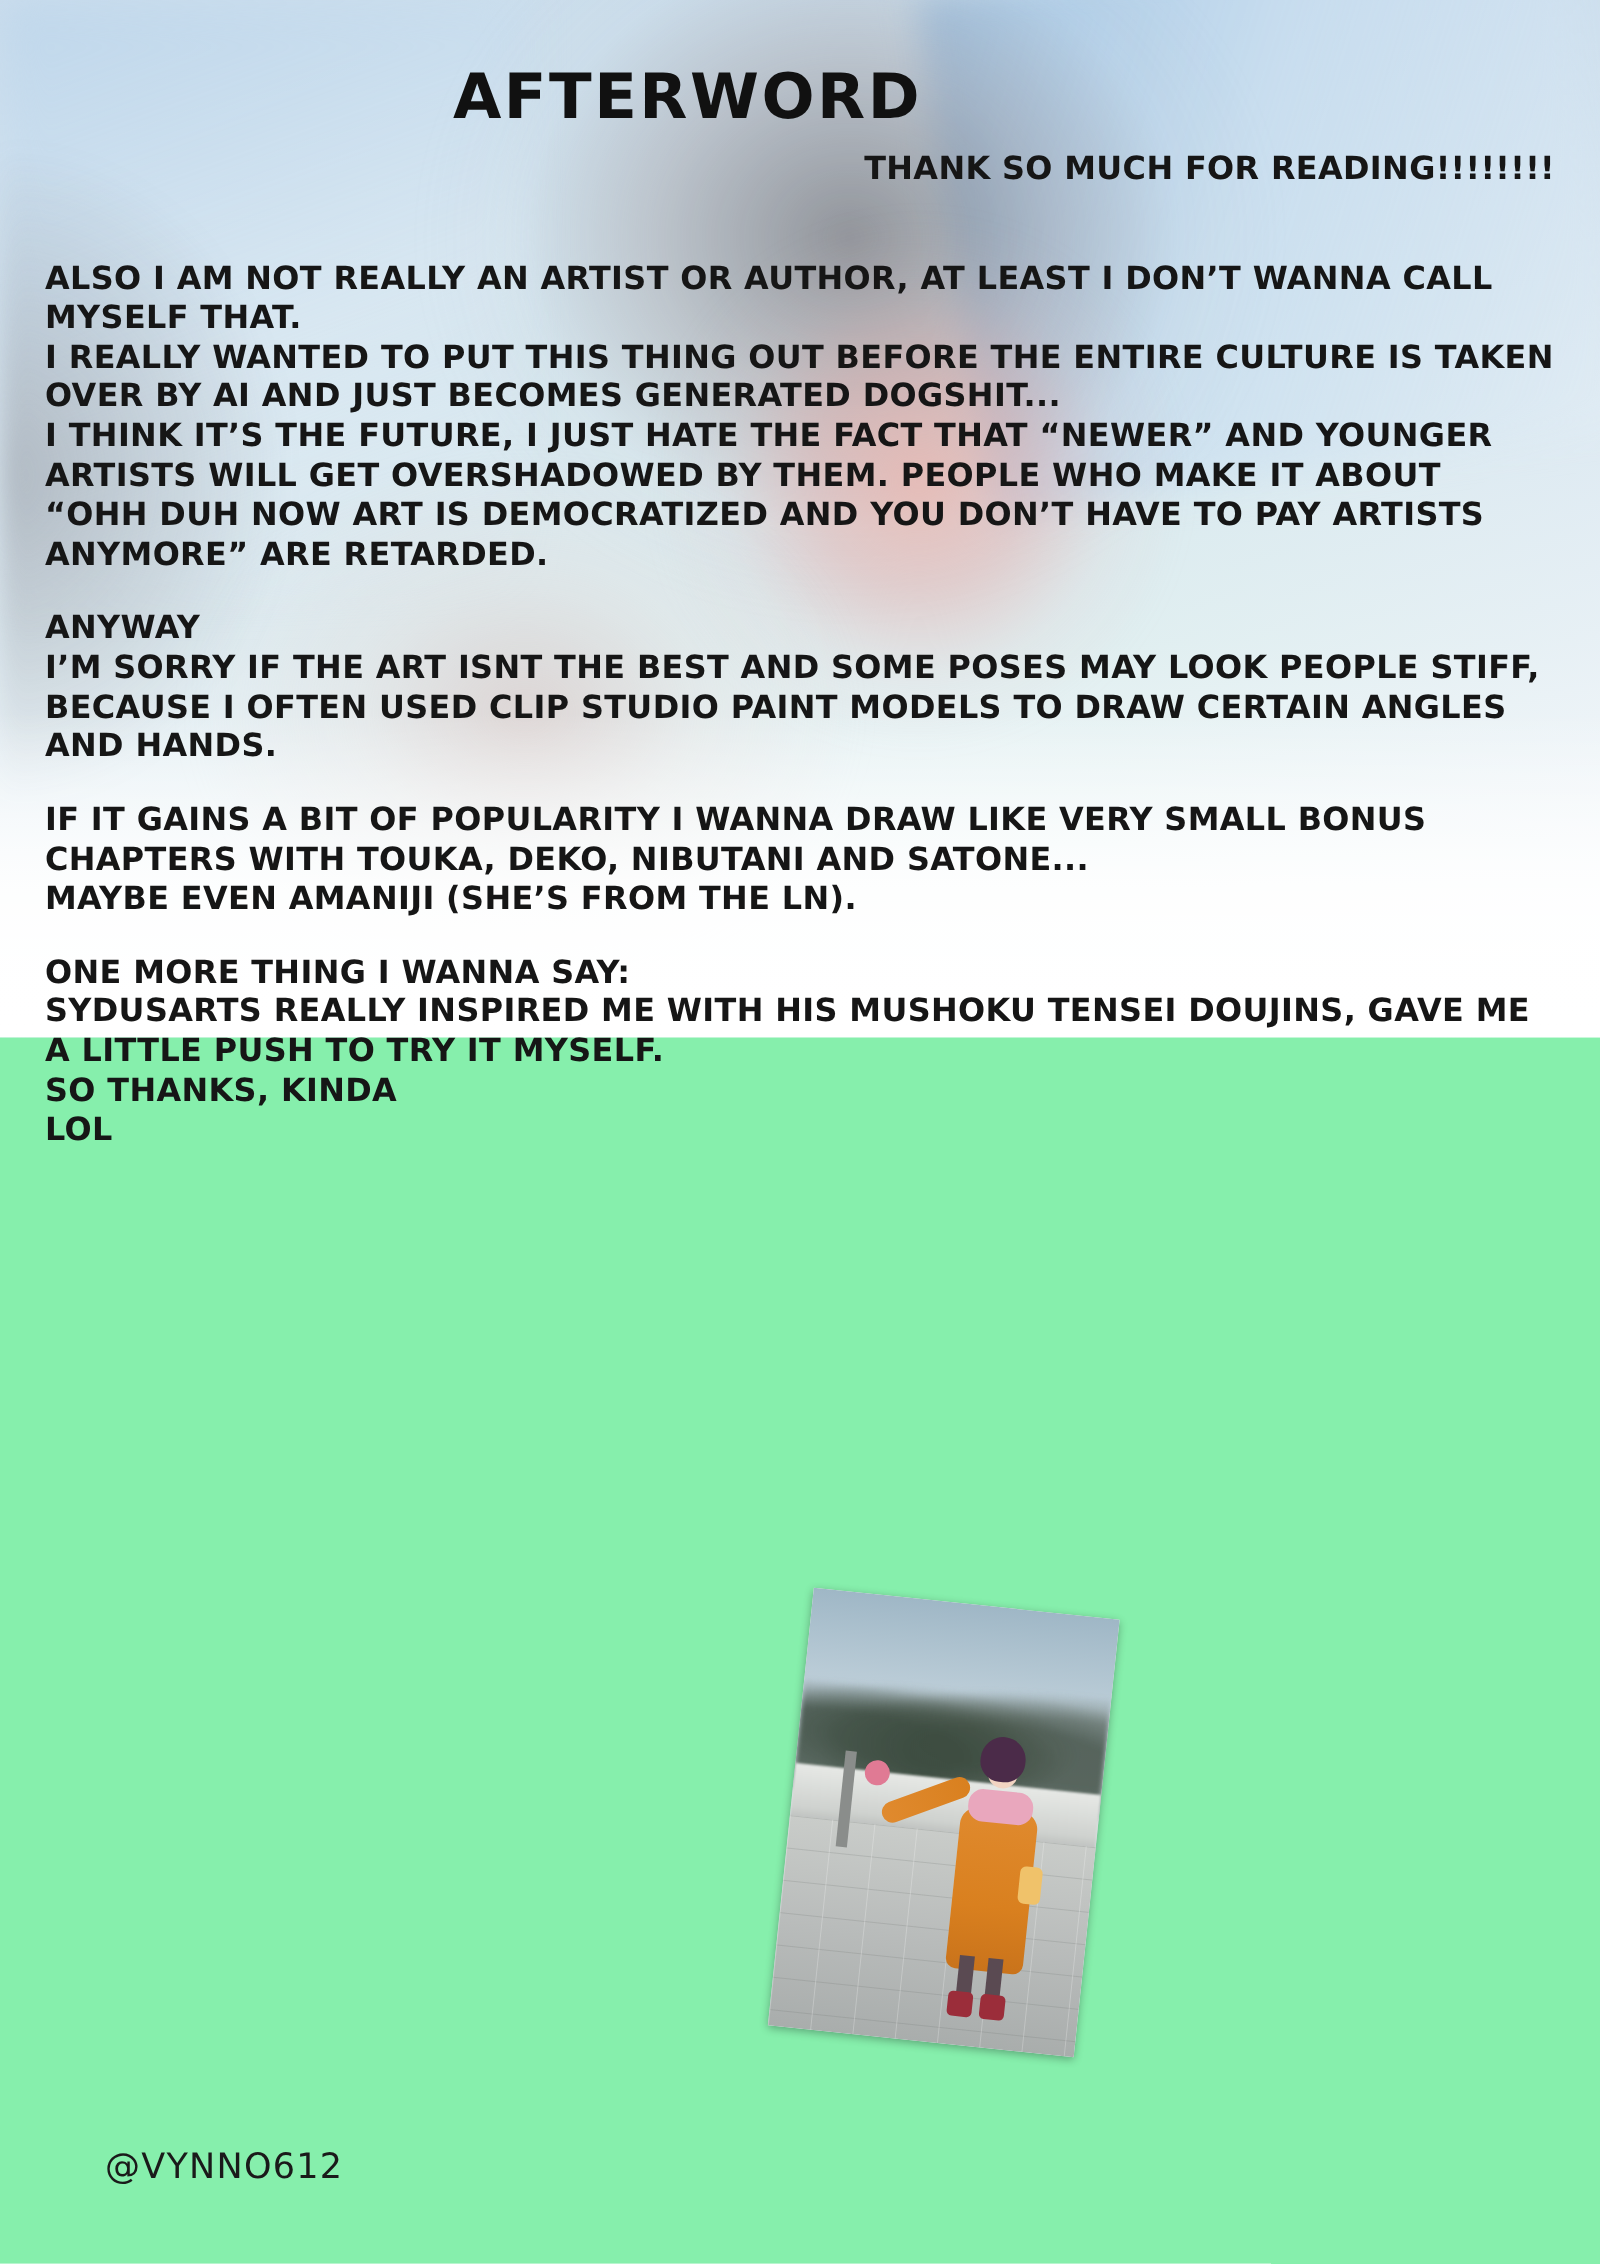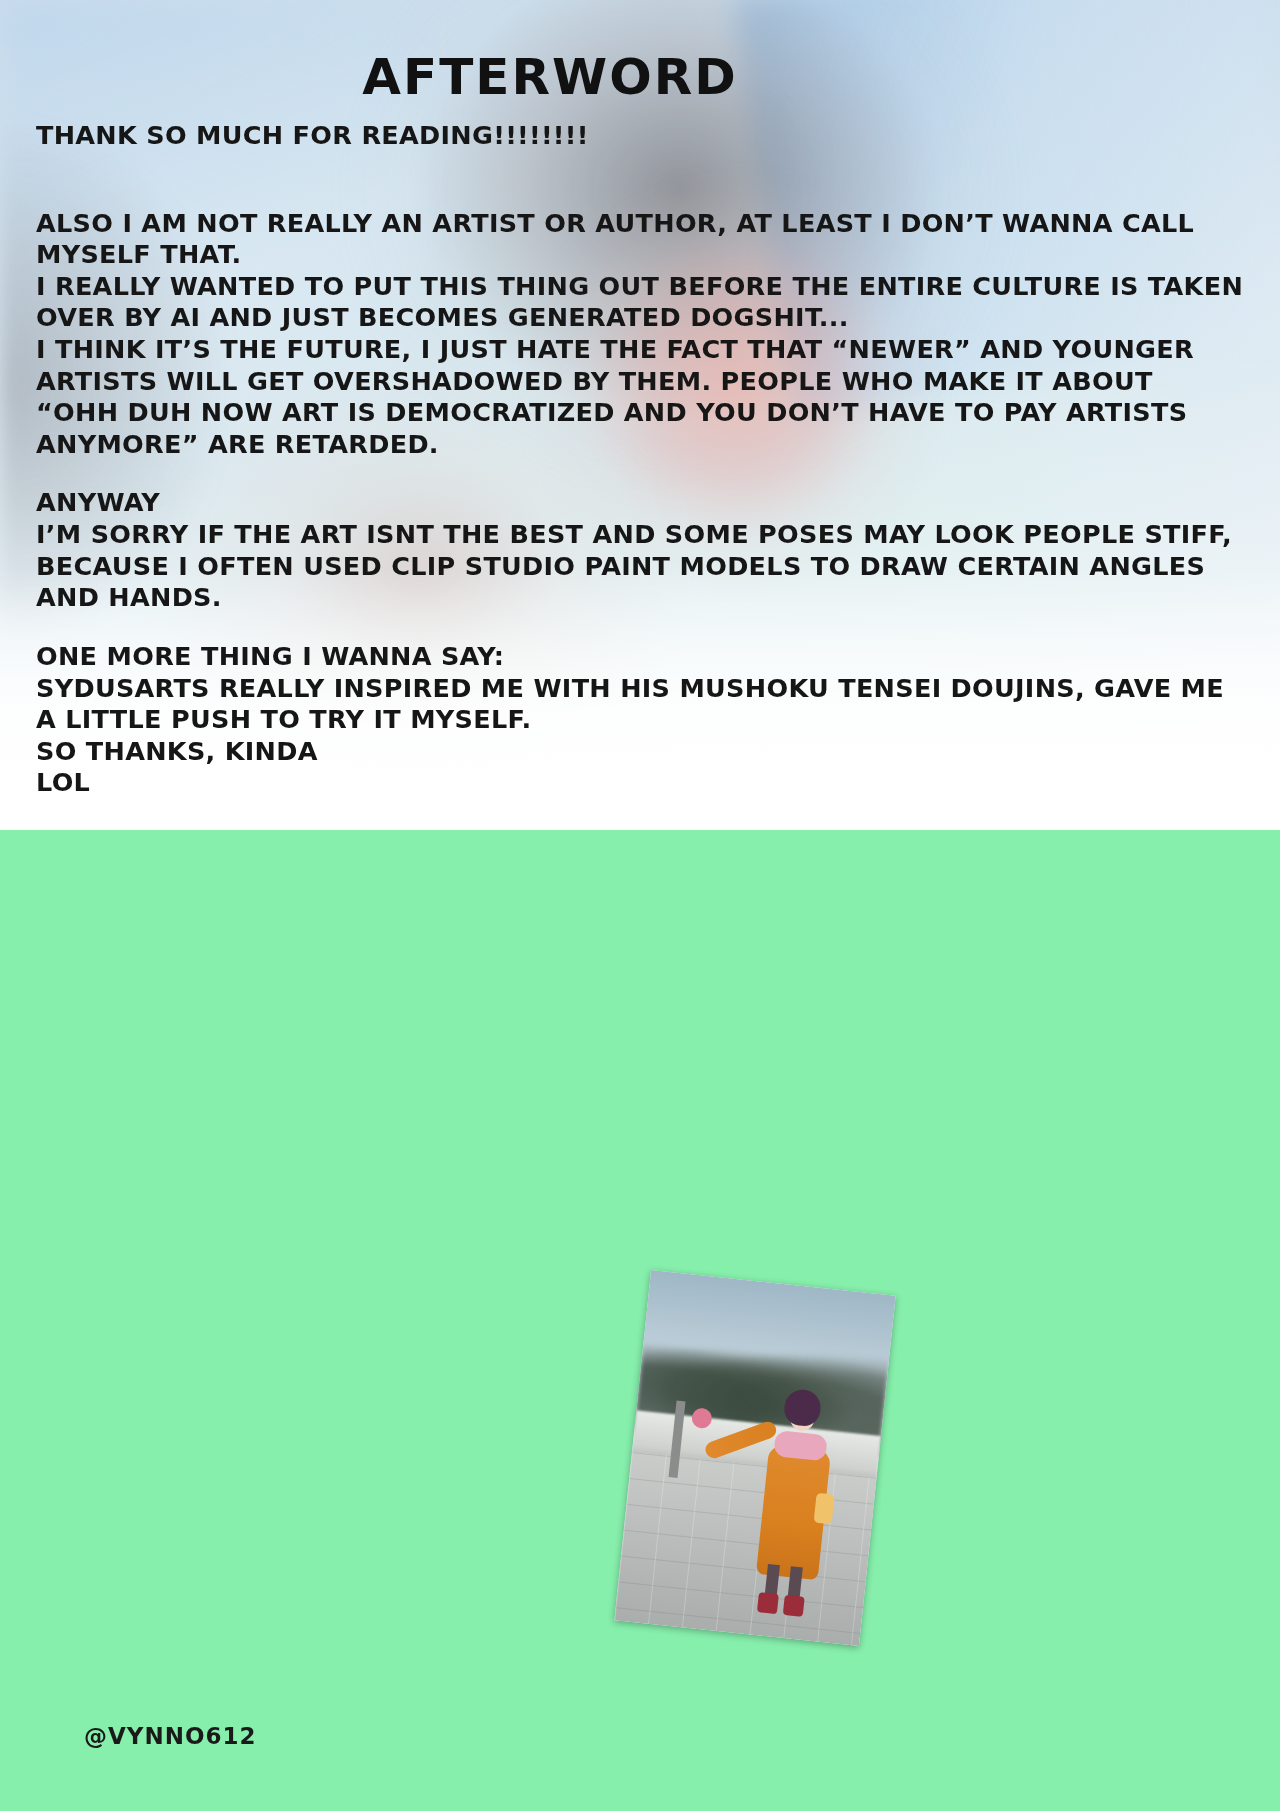--- a/index.html
+++ b/index.html
@@ -104,21 +104,21 @@
   }
   .para {
     margin: 0 0 27px 0;
     font-size: 25.5px;
     line-height: 1.24;
     font-weight: 700;
     color: #161616;
     letter-spacing: 0.3px;
     white-space: pre-wrap;
   }
-  .para.tight { margin-bottom: 0; }
+  .para.tight { margin-bottom: 0; text-align: right; }
   .gap-lg { height: 56px; }
 
   
   .photo-wrap {
     position: absolute;
     left: 632px;
     top: 1282px;
     width: 246px;
     height: 352px;
     transform: rotate(6deg);
@@ -207,22 +207,22 @@
   .ph-bag {
     position: absolute; left: 58%; top: 44%; width: 18px; height: 30px;
     background: #f0c26a; border-radius: 5px;
   }
 
   
   .handle {
     position: absolute;
     left: 84px;
     bottom: 62px;
-    font-size: 23px;
-    font-weight: 700;
+    font-size: 28px;
+    font-weight: 400;
     letter-spacing: 1px;
     color: #1a1a1a;
   }
 </style>
 </head>
 <body>
 
 <div class="page">
 
   <div class="bg-art">
@@ -240,20 +240,22 @@
     <div class="title">AFTERWORD</div>
 
     <div class="para tight">THANK SO MUCH FOR READING!!!!!!!!</div>
     <div class="gap-lg"></div>
 
     <div class="para">ALSO I AM NOT REALLY AN ARTIST OR AUTHOR, AT LEAST I DON’T WANNA CALL MYSELF THAT.
 I REALLY WANTED TO PUT THIS THING OUT BEFORE THE ENTIRE CULTURE IS TAKEN OVER BY AI AND JUST BECOMES GENERATED DOGSHIT...
 I THINK IT’S THE FUTURE, I JUST HATE THE FACT THAT “NEWER” AND YOUNGER ARTISTS WILL GET OVERSHADOWED BY THEM. PEOPLE WHO MAKE IT ABOUT “OHH DUH NOW ART IS DEMOCRATIZED AND YOU DON’T HAVE TO PAY ARTISTS ANYMORE” ARE RETARDED.</div>
     <div class="para">ANYWAY
 I’M SORRY IF THE ART ISNT THE BEST AND SOME POSES MAY LOOK PEOPLE STIFF, BECAUSE I OFTEN USED CLIP STUDIO PAINT MODELS TO DRAW CERTAIN ANGLES AND HANDS.</div>
+    <div class="para">IF IT GAINS A BIT OF POPULARITY I WANNA DRAW LIKE VERY SMALL BONUS CHAPTERS WITH TOUKA, DEKO, NIBUTANI AND SATONE...
+MAYBE EVEN AMANIJI (SHE’S FROM THE LN).</div>
     <div class="para">ONE MORE THING I WANNA SAY:
 SYDUSARTS REALLY INSPIRED ME WITH HIS MUSHOKU TENSEI DOUJINS, GAVE ME A LITTLE PUSH TO TRY IT MYSELF.
 SO THANKS, KINDA
 LOL</div>
   </div>
 
   <div class="photo-wrap">
     <div class="photo">
       <div class="ph-sky"></div>
       <div class="ph-trees"></div>

